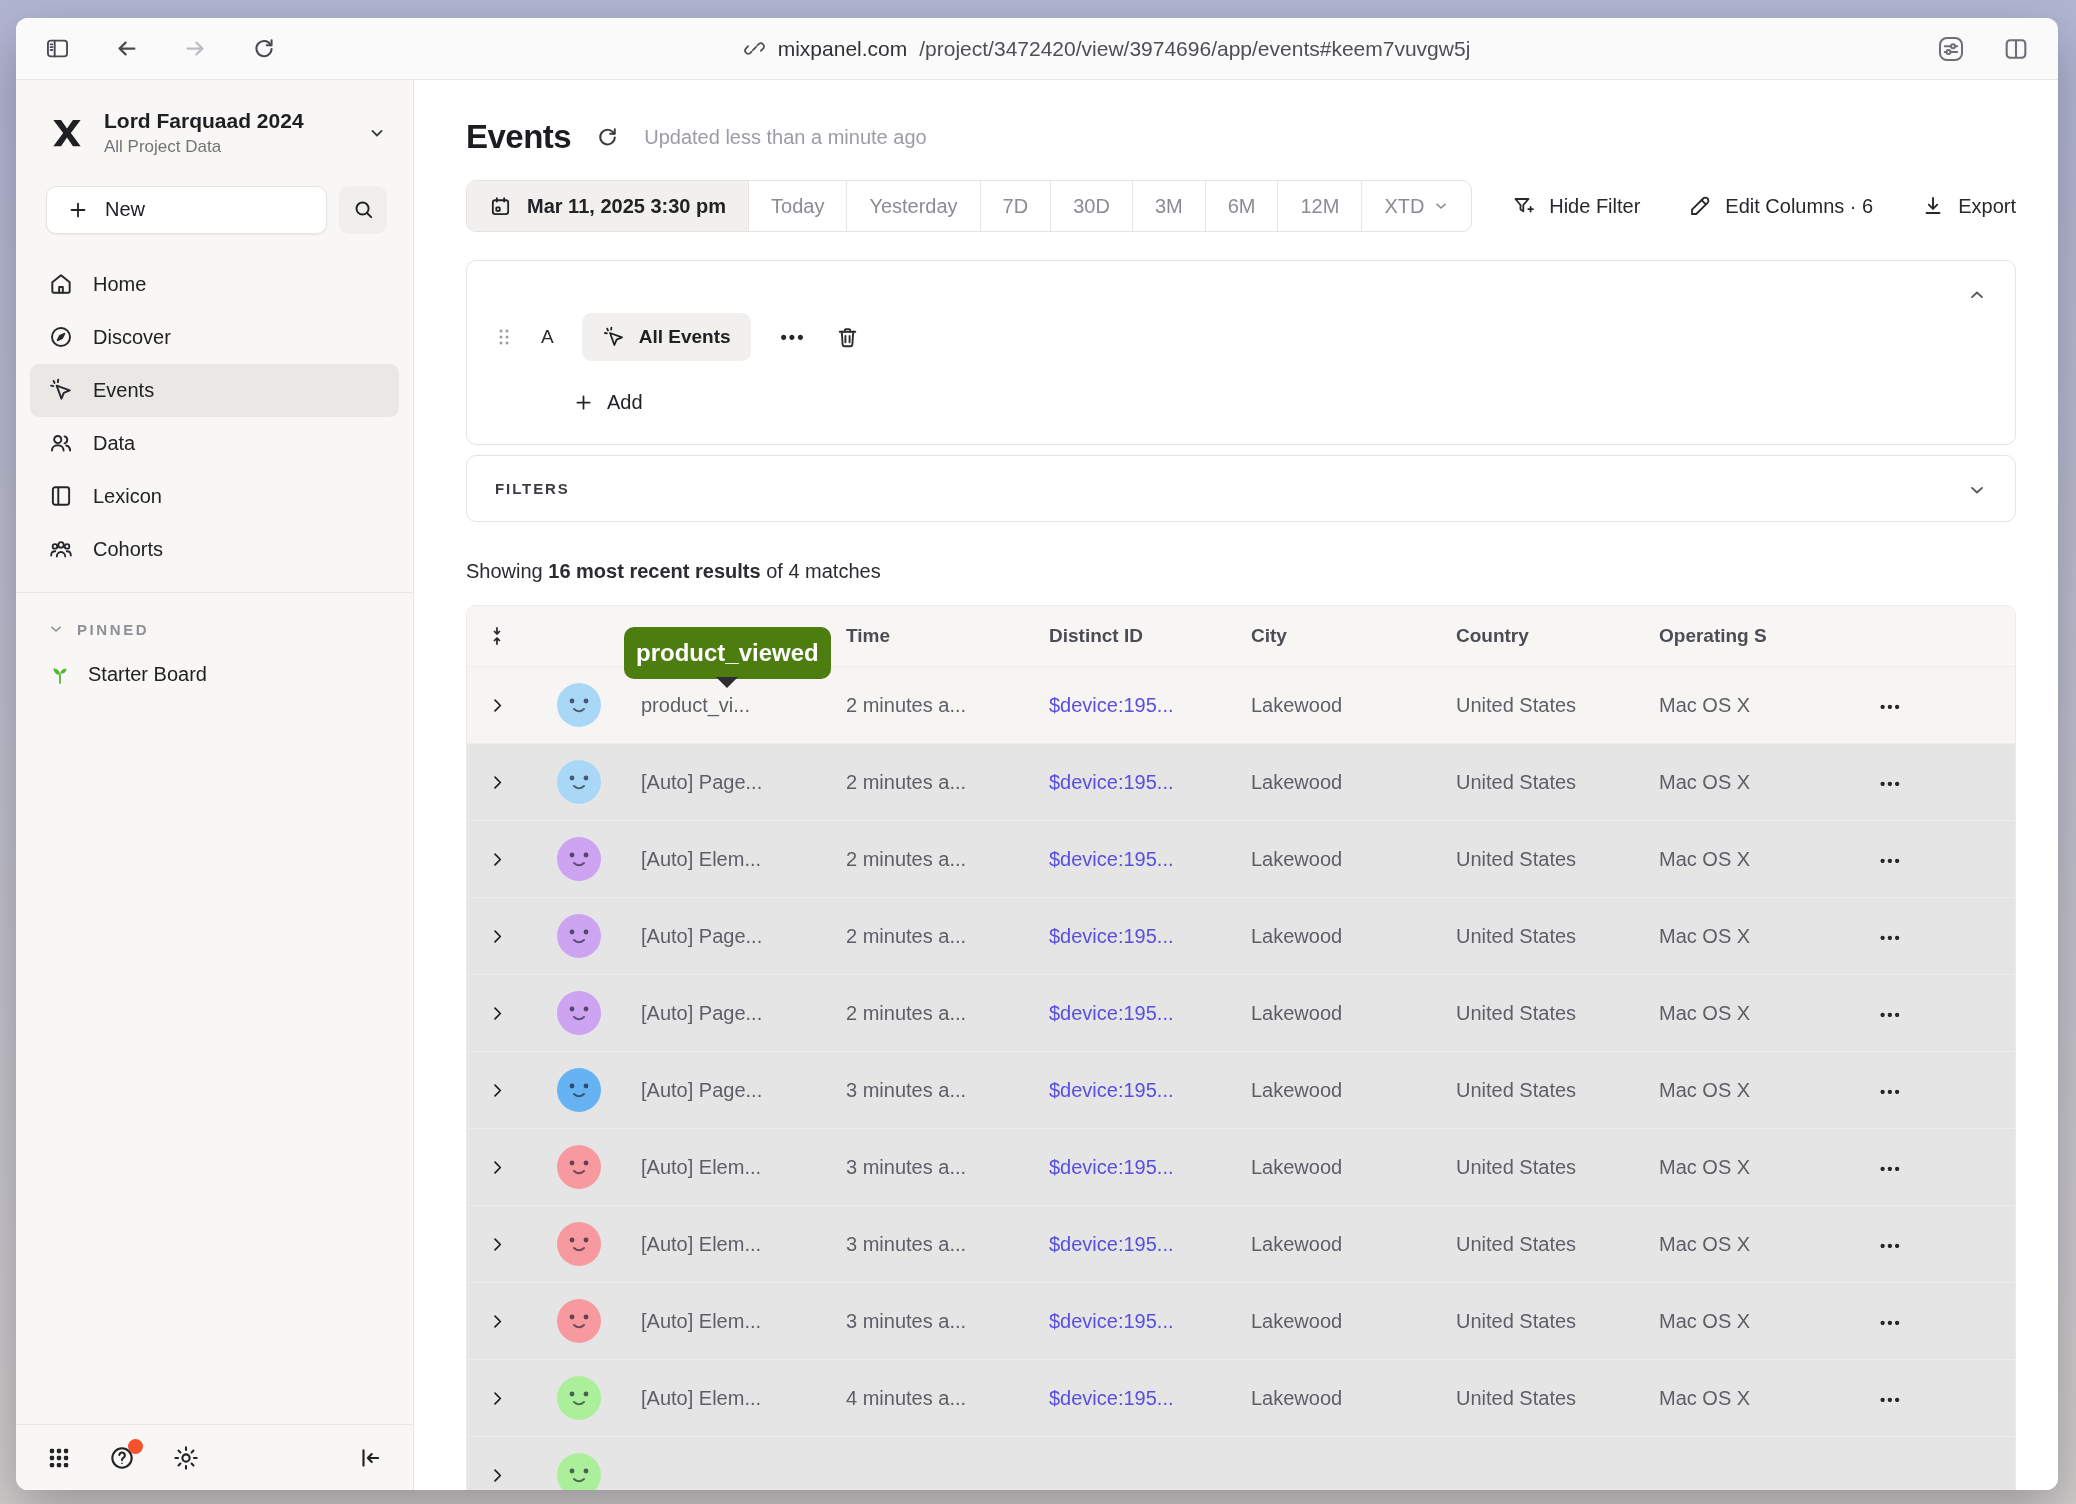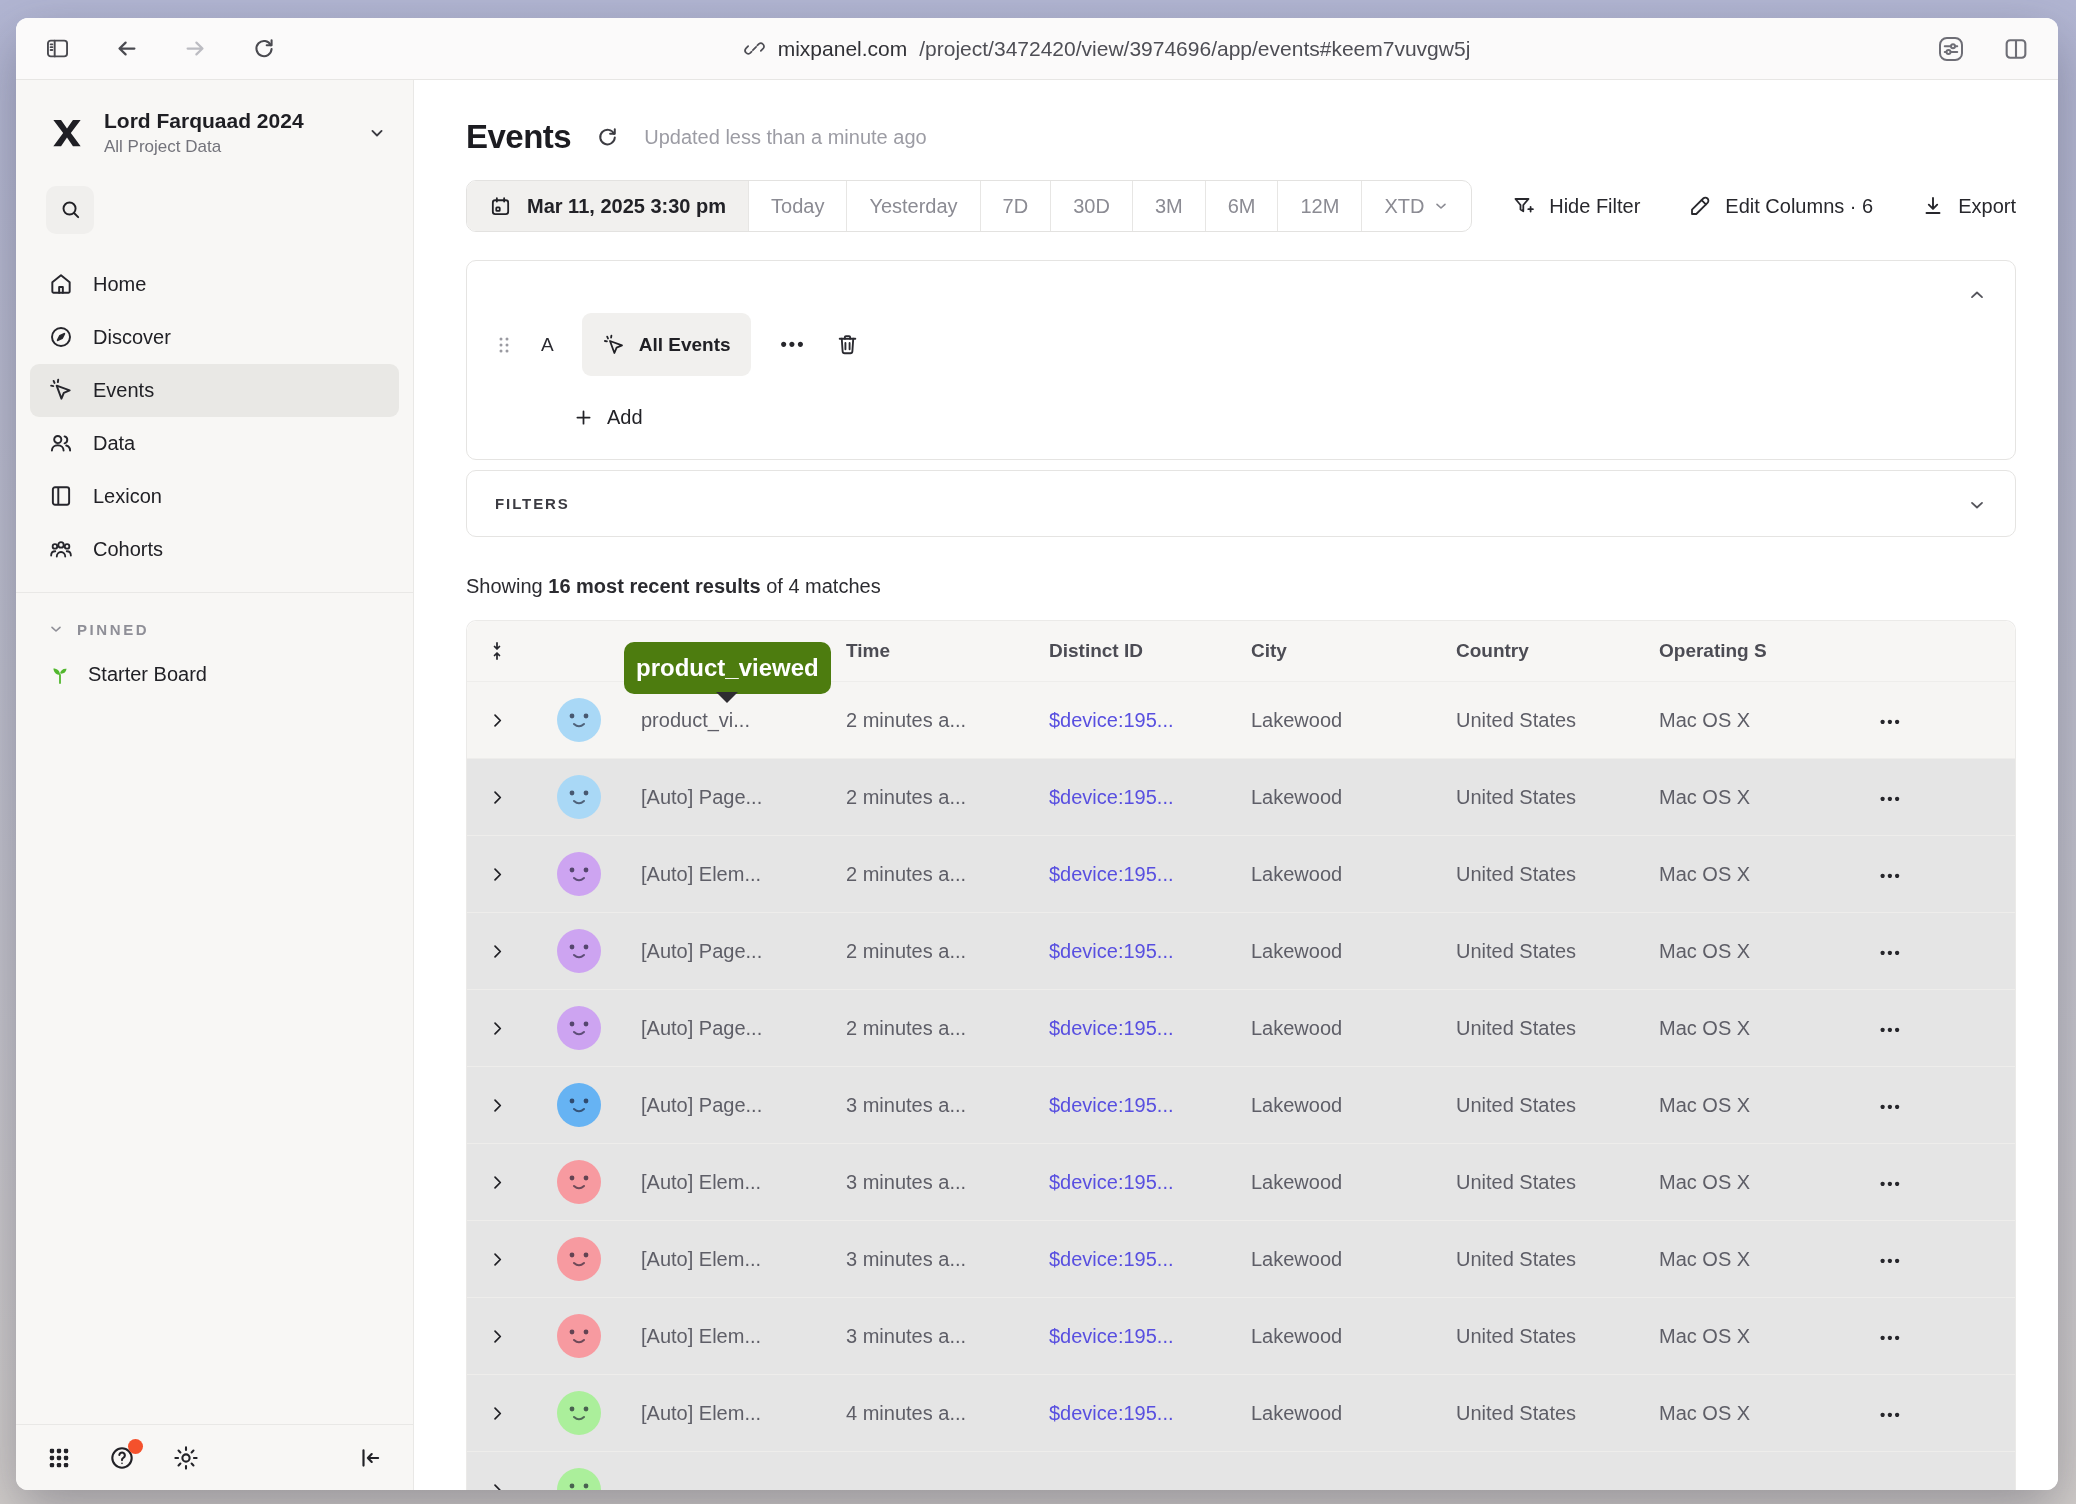--- a/index.html
+++ b/index.html
@@ -80,21 +80,21 @@
     color:#27272c; cursor:pointer; white-space:nowrap; }
   .action svg { color:#27272c; }
 
   .card { border:1px solid #e5e4e2; border-radius:10px; position:relative; background:#fff; }
   .card.select { margin-top:28px; padding:24px 28px 30px; }
   .card-label { font-size:15px; font-weight:700; letter-spacing:1.9px; color:#3b3b42; }
   .card-chevron { position:absolute; right:28px; top:24px; color:#55555c; cursor:pointer; }
   .event-row { margin-top:28px; display:flex; align-items:center; gap:20px; }
   .drag { color:#9a9aa1; display:flex; cursor:grab; }
   .letter { font-size:19px; color:#2a2a30; margin:0 8px; }
-  .event-pill { height:63px; border-radius:9px; background:#f1f0ee; border:none; display:flex;
+  .event-pill { height:48px; border-radius:9px; background:#f1f0ee; border:none; display:flex;
     align-items:center; gap:13px; padding:0 20px; font-size:19px; font-weight:600; color:#202025; cursor:pointer; }
   .more-dots { font-size:18px; letter-spacing:2px; color:#27272c; font-weight:700; margin:0 10px; cursor:pointer; }
   .trash-btn { color:#2a2a30; }
   .add-row { margin-top:30px; margin-left:78px; display:flex; align-items:center; gap:13px;
     font-size:20px; font-weight:500; color:#222227; cursor:pointer; }
   .card.filters { margin-top:10px; padding:24px 28px; }
 
   .showing { margin-top:38px; font-size:20px; color:#2b2b30; white-space:pre-wrap; }
   .showing b { font-weight:700; }
 
@@ -196,20 +196,26 @@
           <div class="proj-sub">All Project Data</div>
         </span>
         <span class="proj-chevron">
           <svg width="20" height="20" viewBox="0 0 24 24" fill="none" stroke="currentColor" stroke-width="2.2" stroke-linecap="round" stroke-linejoin="round">
               <path d="M6.5 9.5 12 15l5.5-5.5"></path>
             </svg>
         </span>
       </div>
 
       <div class="new-row">
+        <button class="new-btn">
+          <svg width="22" height="22" viewBox="0 0 24 24" fill="none" stroke="currentColor" stroke-width="2" stroke-linecap="round">
+              <path d="M12 5v14M5 12h14"></path>
+            </svg>
+          <span>New</span>
+        </button>
         <button class="search-btn">
           <svg width="23" height="23" viewBox="0 0 24 24" fill="none" stroke="currentColor" stroke-width="2" stroke-linecap="round">
               <circle cx="11" cy="11" r="6.3"></circle>
               <path d="M15.7 15.7 20 20"></path>
             </svg>
         </button>
       </div>
 
       <nav class="nav">
         <div class="nav-item">

